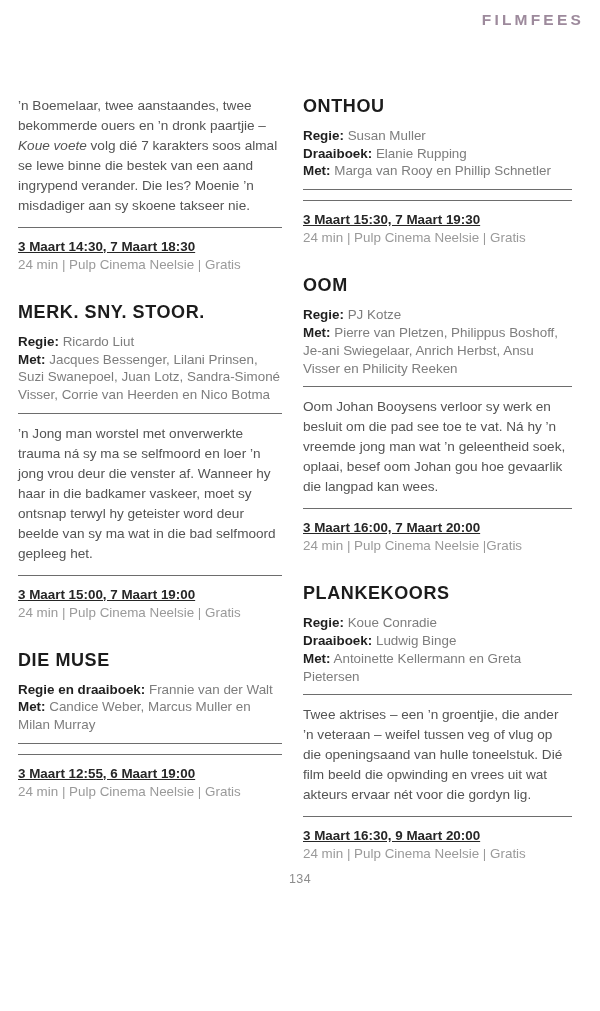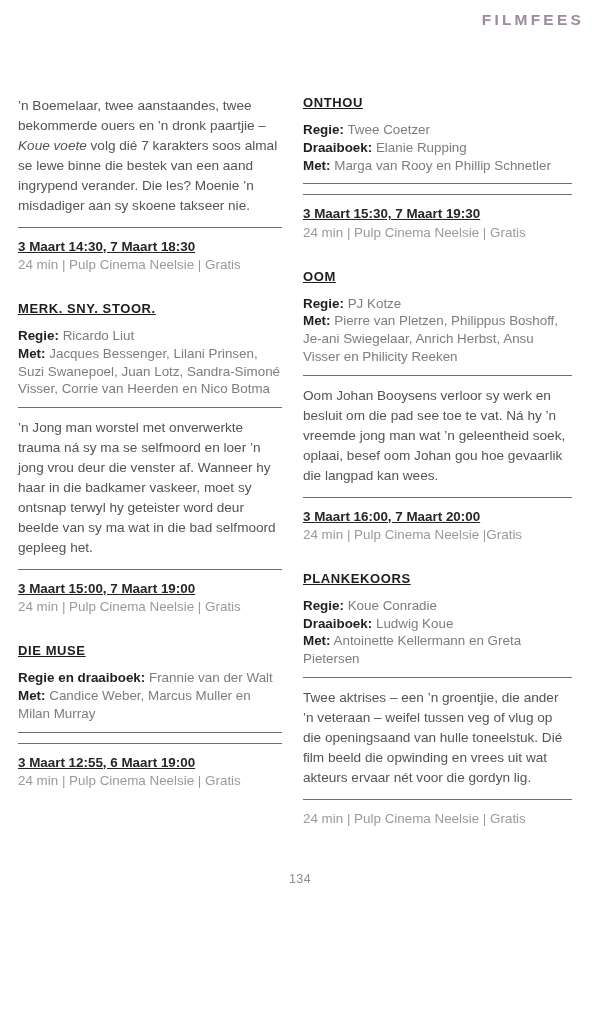--- a/index.html
+++ b/index.html
@@ -44,27 +44,26 @@
     width: 300px;
     padding: 0;
   }
   .col-left  { padding-left: 18px;  padding-right: 18px; }
   .col-right { padding-left: 3px;   padding-right: 28px; }
 
   
   .entry { margin-bottom: 0; }
 
   .film-title {
-    font-size: 13px;
+    font-size: 18px;
     font-weight: bold;
     letter-spacing: 0.6px;
     color: #1c1c1c;
     margin: 0 0 10px 0;
     line-height: 1.15;
-    text-decoration: underline;
   }
 
   .credits {
     font-size: 13.4px;
     line-height: 1.33;
     color: #7d7d7d;
     margin: 0 0 9px 0;
   }
   .credit-line { display: block; }
   .credit-label {
@@ -159,21 +158,21 @@
         <p class="screening-meta">24 min | Pulp Cinema Neelsie | Gratis</p>
       </div>
 
     </div>
 
     <div class="col col-right">
 
       <div class="entry">
         <h2 class="film-title">ONTHOU</h2>
         <p class="credits">
-          <span class="credit-line"><span class="credit-label">Regie:</span><span> Twee Coetzer</span></span>
+          <span class="credit-line"><span class="credit-label">Regie:</span><span> Susan Muller</span></span>
           <span class="credit-line"><span class="credit-label">Draaiboek:</span><span> Elanie Rupping</span></span>
           <span class="credit-line"><span class="credit-label">Met:</span><span> Marga van Rooy en Phillip Schnetler</span></span>
         </p>
         <hr class="rule">
         <hr class="rule">
         <p class="screening-dates">3 Maart 15:30, 7 Maart 19:30</p>
         <p class="screening-meta">24 min | Pulp Cinema Neelsie | Gratis</p>
       </div>
 
       <div class="entry">
@@ -186,26 +185,27 @@
         <p class="synopsis">Oom Johan Booysens verloor sy werk en besluit om die pad see toe te vat. Ná hy ’n vreemde jong man wat ’n geleentheid soek, oplaai, besef oom Johan gou hoe gevaarlik die langpad kan wees.</p>
         <hr class="rule">
         <p class="screening-dates">3 Maart 16:00, 7 Maart 20:00</p>
         <p class="screening-meta">24 min | Pulp Cinema Neelsie |Gratis</p>
       </div>
 
       <div class="entry">
         <h2 class="film-title">PLANKEKOORS</h2>
         <p class="credits">
           <span class="credit-line"><span class="credit-label">Regie:</span><span> Koue Conradie</span></span>
-          <span class="credit-line"><span class="credit-label">Draaiboek:</span><span> Ludwig Koue</span></span>
+          <span class="credit-line"><span class="credit-label">Draaiboek:</span><span> Ludwig Binge</span></span>
           <span class="credit-line"><span class="credit-label">Met:</span><span> Antoinette Kellermann en Greta Pietersen</span></span>
         </p>
         <hr class="rule">
         <p class="synopsis">Twee aktrises – een ’n groentjie, die ander ’n veteraan – weifel tussen veg of vlug op die openingsaand van hulle toneelstuk. Dié film beeld die opwinding en vrees uit wat akteurs ervaar nét voor die gordyn lig.</p>
         <hr class="rule">
+        <p class="screening-dates">3 Maart 16:30, 9 Maart 20:00</p>
         <p class="screening-meta">24 min | Pulp Cinema Neelsie | Gratis</p>
       </div>
 
     </div>
 
   </div>
 
   <div class="folio">134</div>
 
 </div>

